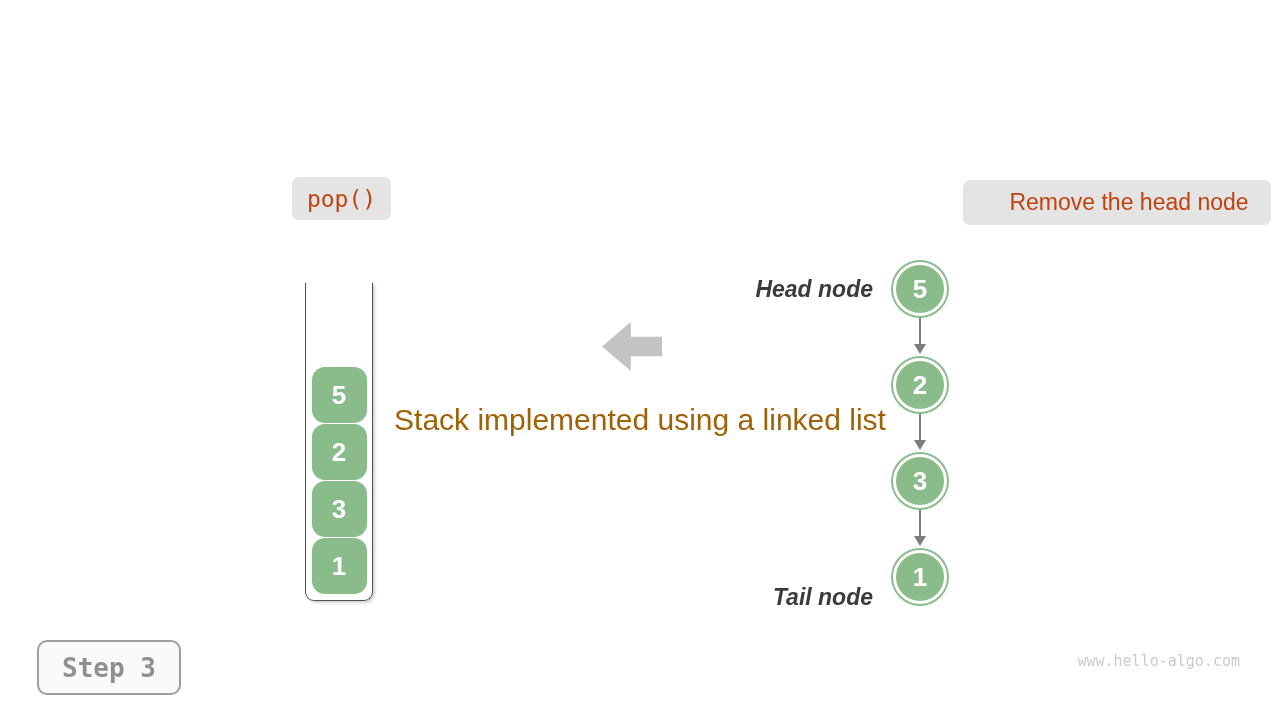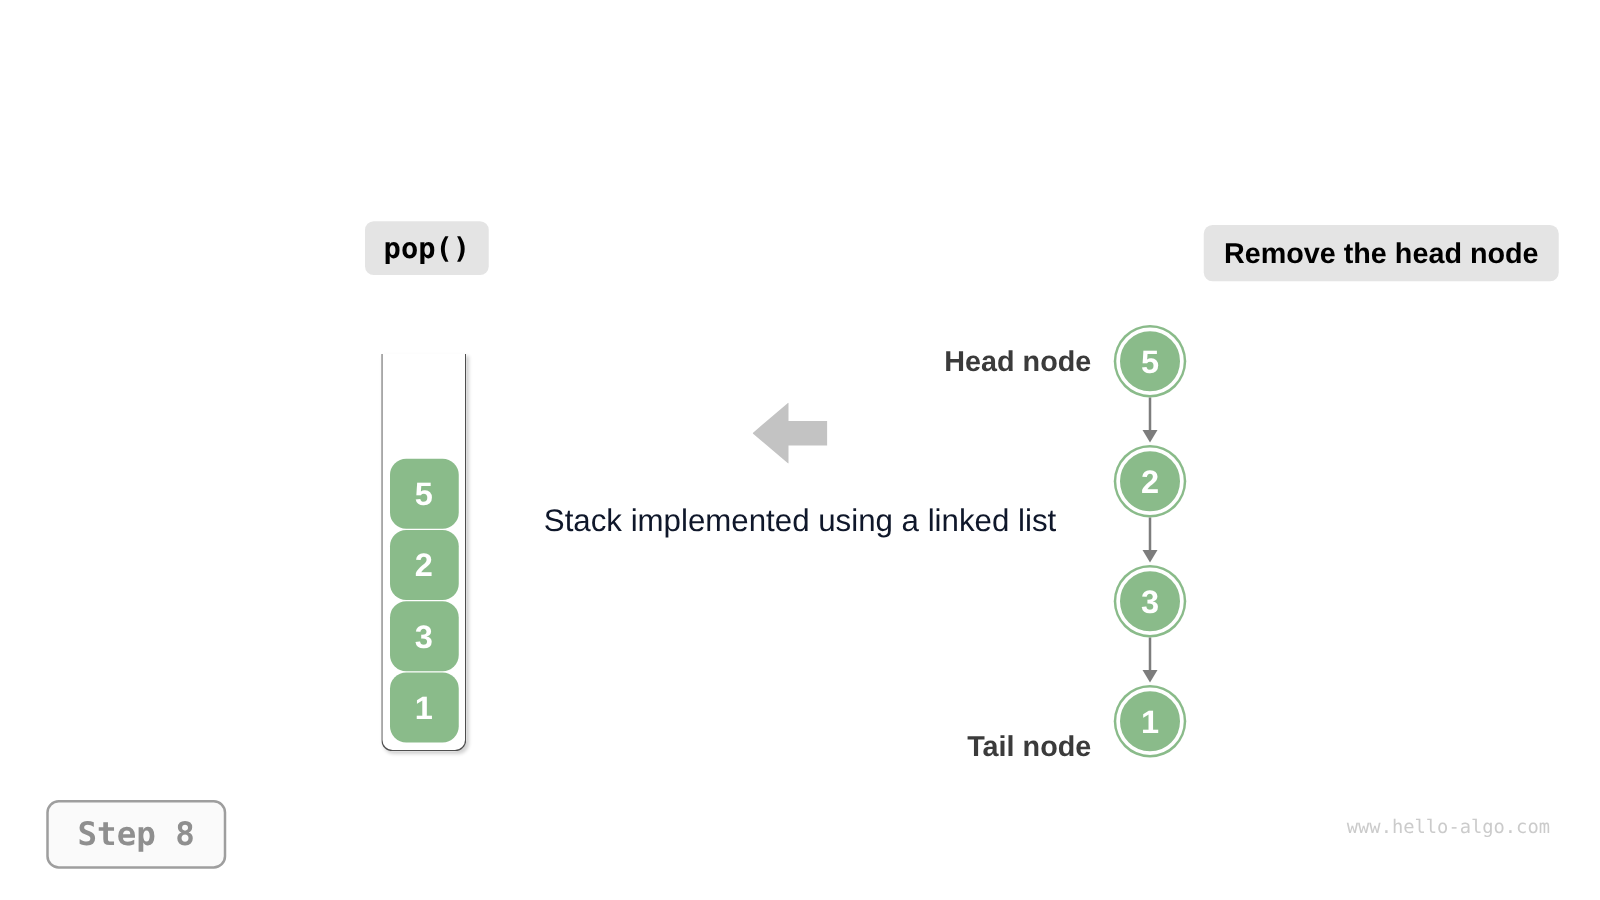--- a/index.html
+++ b/index.html
@@ -4,22 +4,21 @@
 <style>
   html,body{margin:0;padding:0;background:#fff;}
   .canvas{
     position:relative;width:1280px;height:720px;background:#ffffff;overflow:hidden;
     font-family:"Liberation Sans", sans-serif;
   }
   
   .badge{
     position:absolute;background:#e4e4e4;border-radius:7px;
     display:flex;align-items:center;justify-content:center;
-    color:#000000;
-    font-weight:bold;
+    color:#c2410c;
   }
   .badge.mono{font-family:"DejaVu Sans Mono", monospace;font-size:23px;}
   .badge.sans{font-size:23px;}
   
   .stack-container{
     position:absolute;left:305px;top:283px;width:68px;height:318px;
     border-left:1px solid #4f4f4f;border-right:1px solid #4f4f4f;border-bottom:1px solid #4f4f4f;
     border-radius:0 0 9px 9px;
     box-shadow:2px 2px 3px rgba(0,0,0,0.18);
     display:flex;flex-direction:column;justify-content:flex-end;align-items:center;
@@ -30,58 +29,58 @@
     display:flex;align-items:center;justify-content:center;
     color:#ffffff;font-size:26px;font-weight:bold;flex:0 0 auto;
   }
   
   .block-arrow{
     position:absolute;left:602px;top:322px;width:60px;height:49px;background:#c3c3c3;
     clip-path:polygon(0% 50%, 48% 0%, 48% 30%, 100% 30%, 100% 70%, 48% 70%, 48% 100%);
   }
   .caption{
     position:absolute;left:340px;top:403px;width:600px;text-align:center;
-    color:#0f172a;font-size:25px;
+    color:#a16207;font-size:30px;
   }
   
   .ll-node{
     position:absolute;left:893px;width:48px;height:48px;border-radius:50%;
     background:#8abb8a;border:3px solid #ffffff;box-shadow:0 0 0 2px #8abb8a;
     display:flex;align-items:center;justify-content:center;
     color:#ffffff;font-size:26px;font-weight:bold;
   }
   .conn-line{position:absolute;left:919px;width:2px;background:#7d7d7d;height:26px;}
   .conn-head{
     position:absolute;left:914px;width:0;height:0;
     border-left:6px solid transparent;border-right:6px solid transparent;
     border-top:10px solid #7d7d7d;
   }
   .side-label{
     position:absolute;right:407px;height:28px;line-height:28px;text-align:center;
-    color:#3b3b3b;font-size:23px;font-weight:bold;white-space:nowrap;
+    color:#3b3b3b;font-size:23px;font-weight:bold;white-space:nowrap;font-style:italic;
   }
   .step-box{
     position:absolute;left:37px;top:640px;width:144px;height:55px;box-sizing:border-box;
     background:#fafafa;border:2px solid #9e9e9e;border-radius:10px;
     display:flex;align-items:center;justify-content:center;
     font-family:"DejaVu Sans Mono", monospace;font-size:26px;font-weight:bold;color:#8f8f8f;
   }
   .watermark{
     position:absolute;right:40px;top:652px;
     font-family:"DejaVu Sans Mono", monospace;font-size:15px;color:#cbcbcb;
   }
 </style>
 </head>
 <body>
 
 <div class="canvas">
 
   <div class="badge mono" style="left:292px;top:177px;width:99px;height:43px;">pop()</div>
 
-  <div class="badge sans" style="left:963px;top:180px;width:284px;height:45px;">Remove the head node</div>
+  <div class="badge sans" style="left:963px;top:180px;width:284px;height:45px;padding-left:24px;">Remove the head node</div>
 
   <div class="stack-container">
     <div class="stack-box">5</div>
     <div class="stack-box">2</div>
     <div class="stack-box">3</div>
     <div class="stack-box">1</div>
   </div>
 
   <div class="block-arrow"></div>
   <div class="caption">Stack implemented using a linked list</div>
@@ -94,17 +93,17 @@
   <div class="ll-node" style="top:454px;">3</div>
   <div class="ll-node" style="top:550px;">1</div>
 
   <div class="conn-line" style="top:318px;"></div>
   <div class="conn-head" style="top:344px;"></div>
   <div class="conn-line" style="top:414px;"></div>
   <div class="conn-head" style="top:440px;"></div>
   <div class="conn-line" style="top:510px;"></div>
   <div class="conn-head" style="top:536px;"></div>
 
-  <div class="step-box">Step 8</div>
+  <div class="step-box">Step 3</div>
 
   <div class="watermark">www.hello-algo.com</div>
 
 </div>
 
 </body></html>

